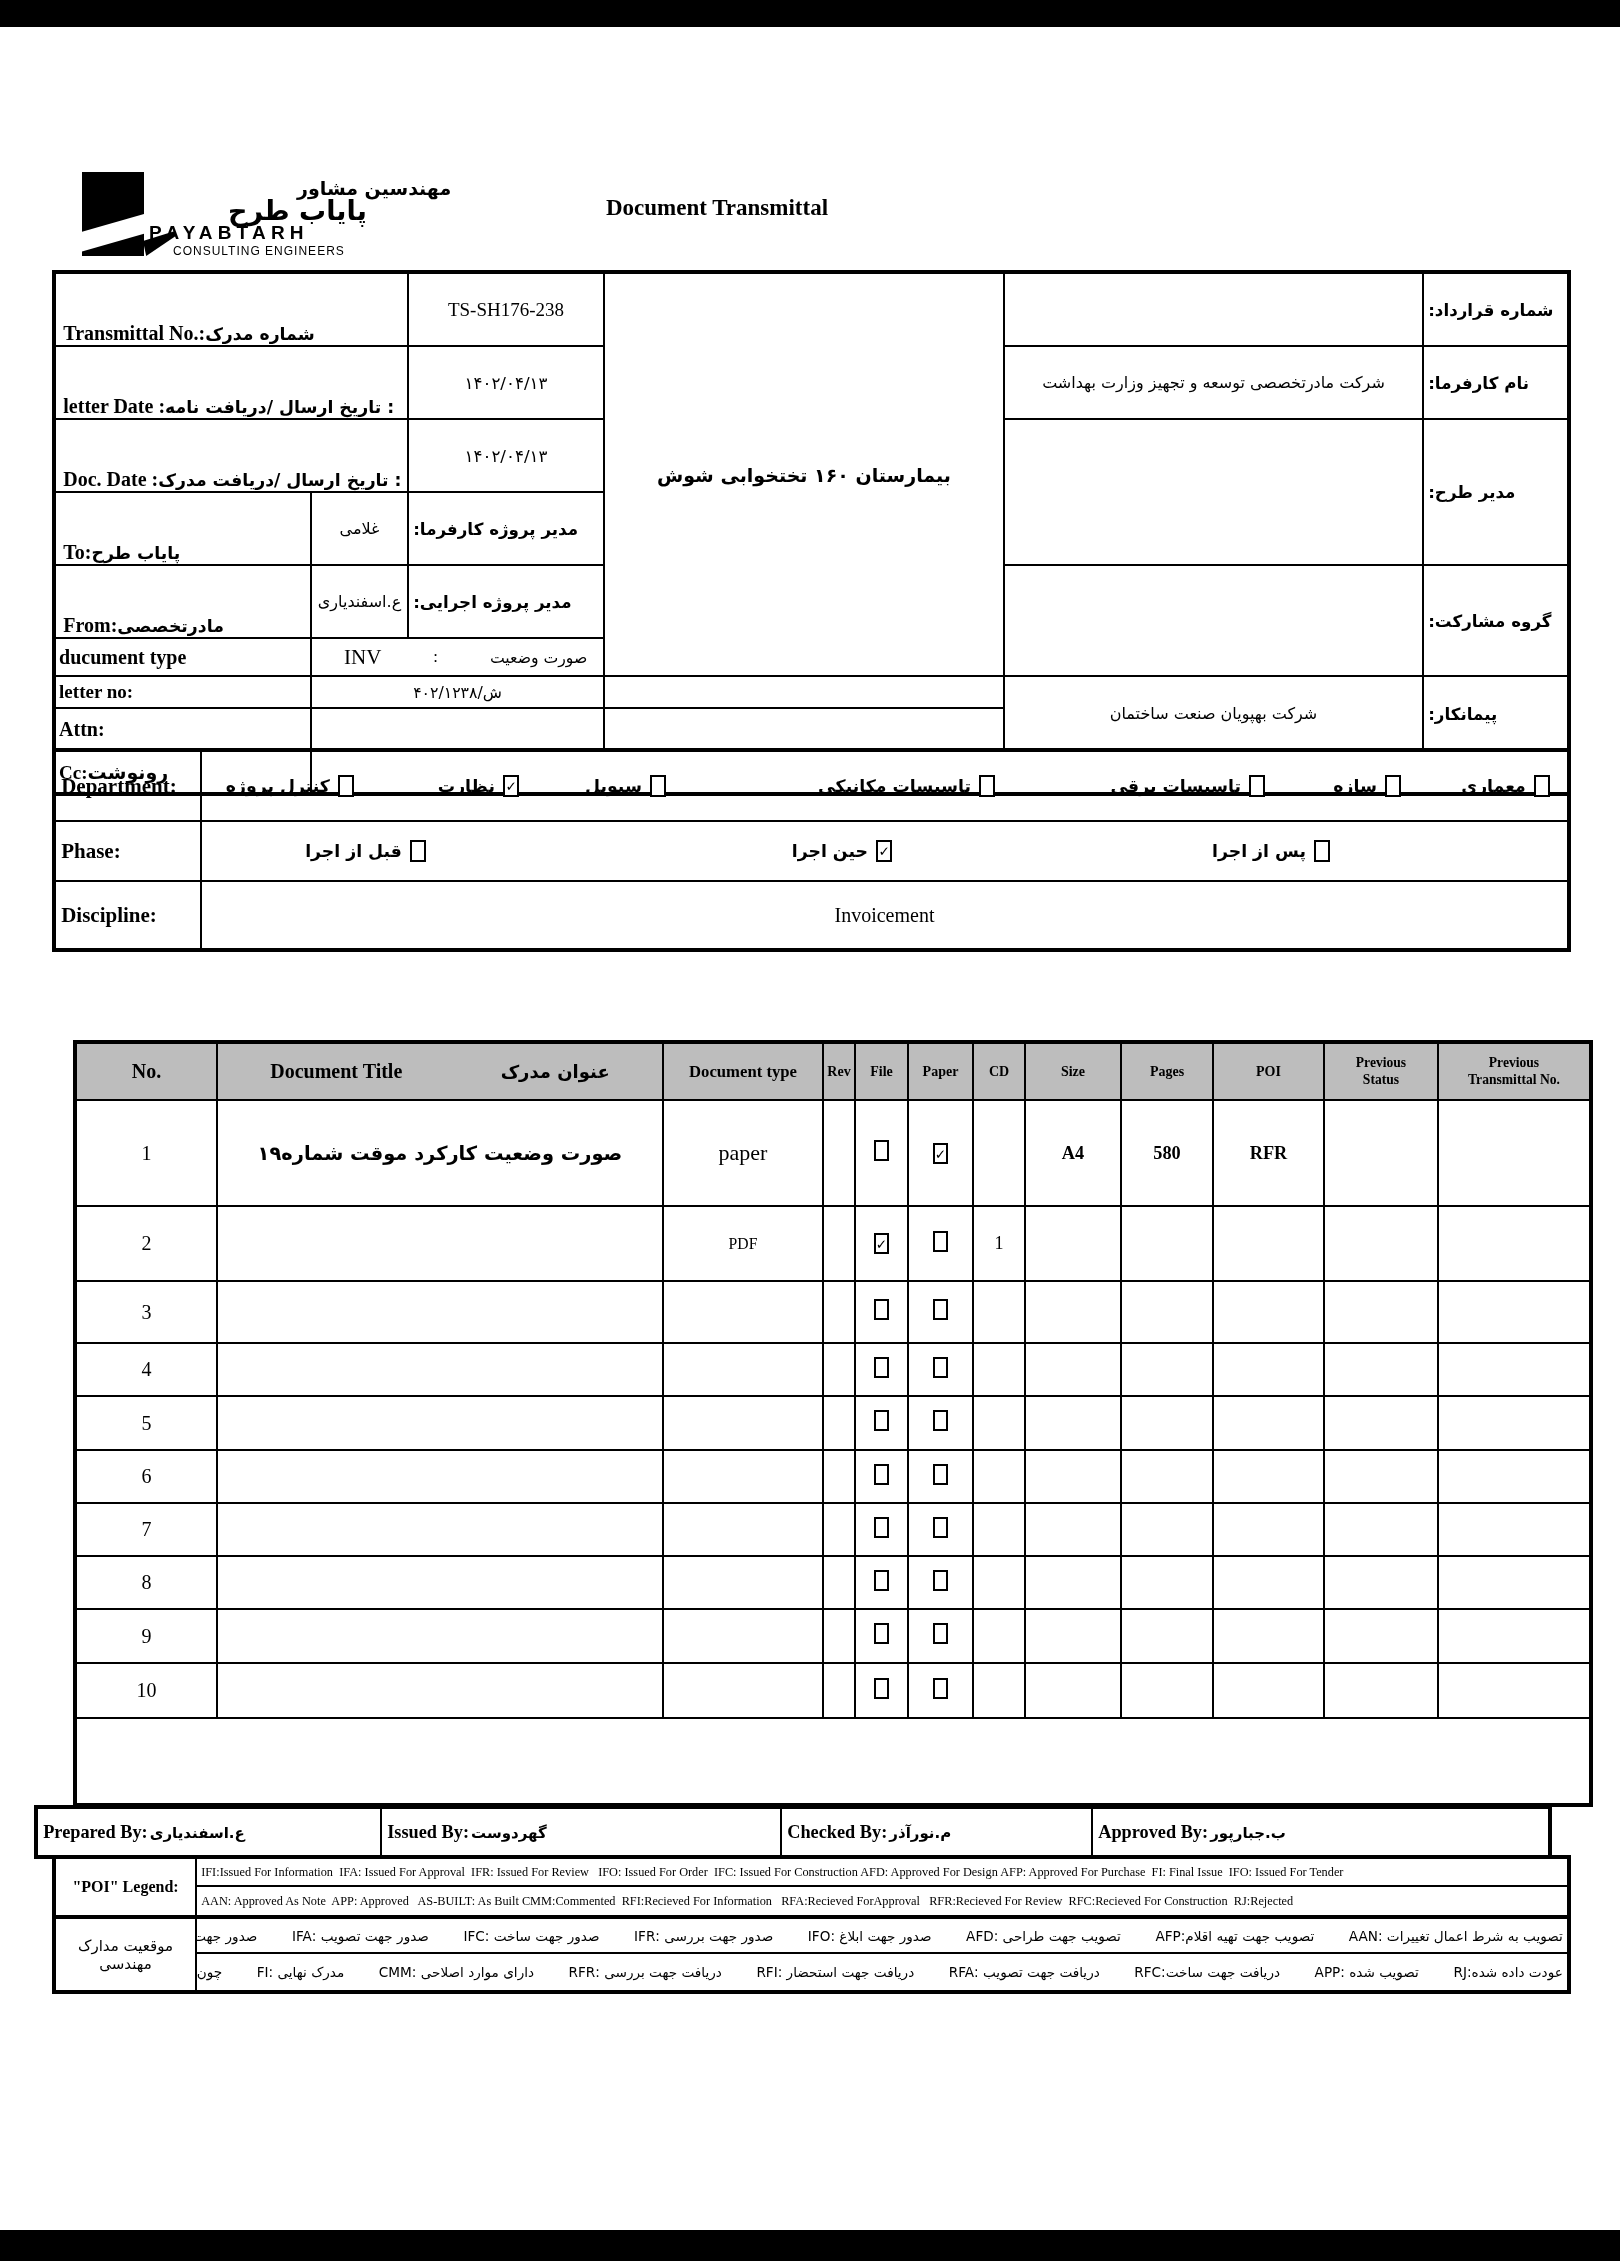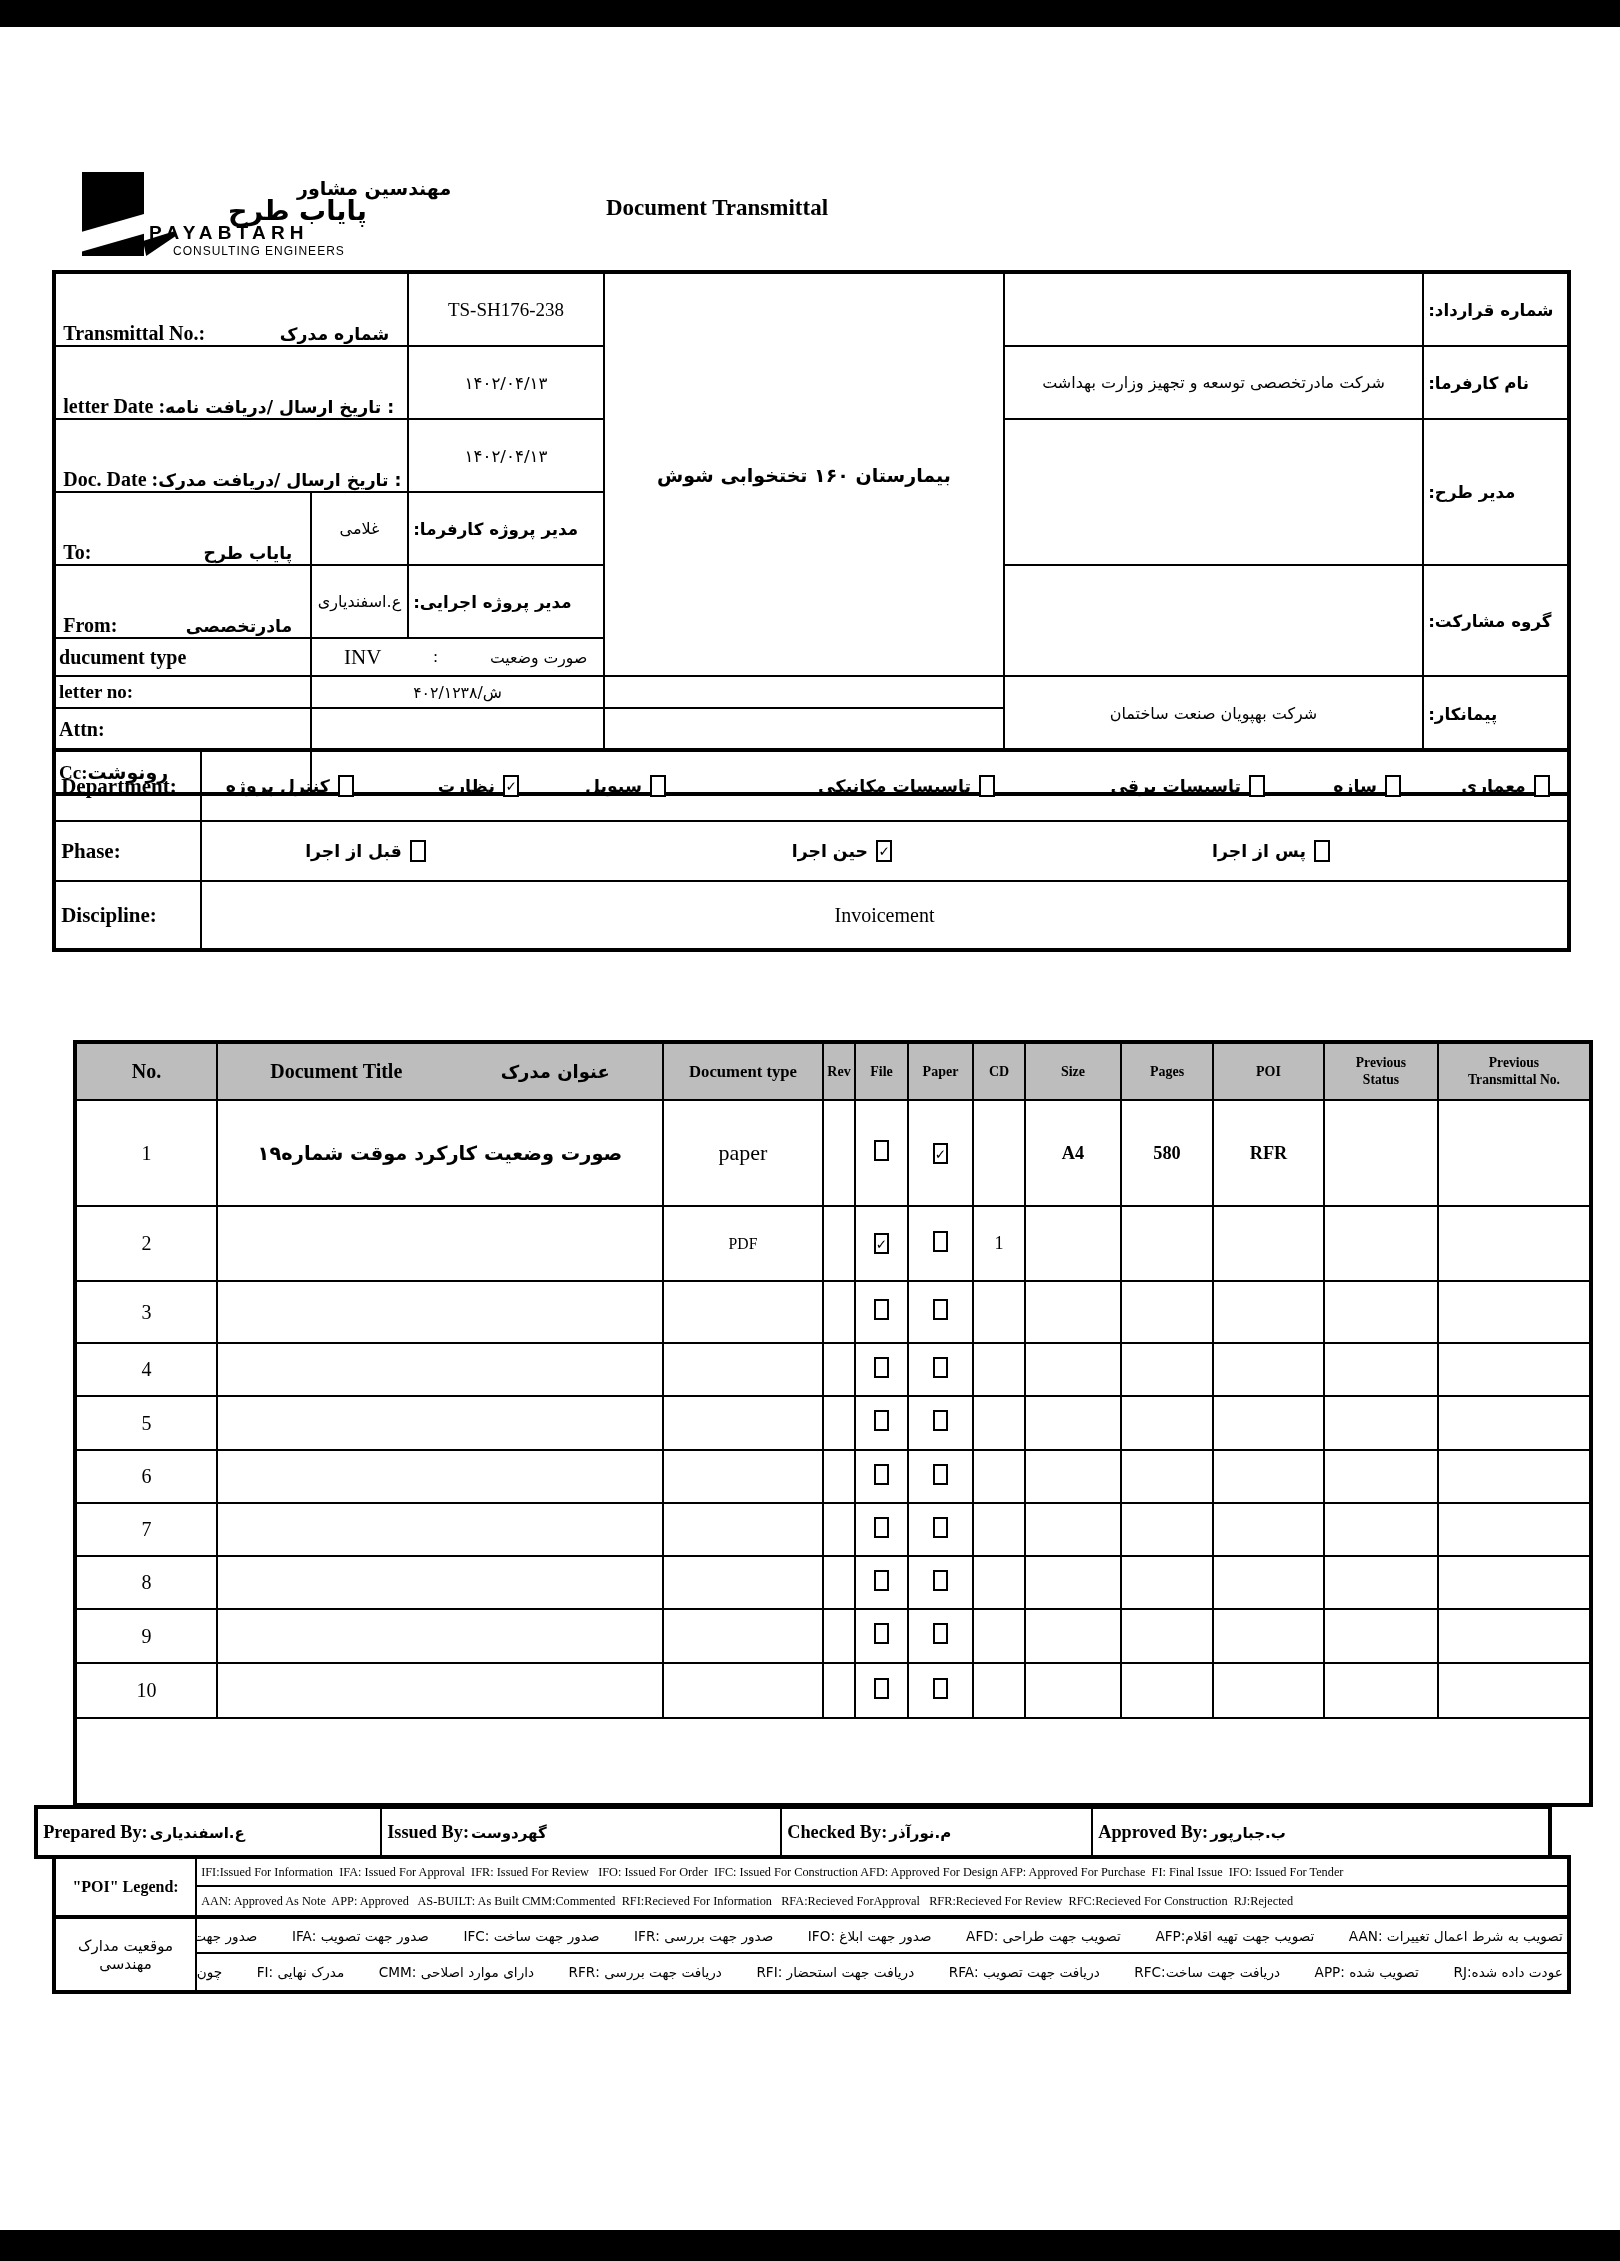--- a/index.html
+++ b/index.html
@@ -20,21 +20,21 @@
   .logo-en { left:149px; top:222px; font-size:19px; font-weight:bold; letter-spacing:5.2px; font-family:"Liberation Sans",sans-serif; }
   .logo-en-sub { left:173px; top:244px; font-size:12px; letter-spacing:1px; font-family:"Liberation Sans",sans-serif; }
 
   .doc-title { left:0; top:195px; width:1434px; text-align:center; font-size:23px; font-weight:bold; }
 
   table { border-collapse:collapse; table-layout:fixed; }
   td, th { border:2.1px solid #000; overflow:hidden; vertical-align:middle; font-size:18px; padding:0 3.1px; }
   .t1, .t2, .t3, .t4, .t5 { border:4.2px solid #000; }
   .t1 td { border-top-width:2.6px; border-bottom-width:2.6px; }
 
-  .lblflex { display:flex; justify-content:space-between; align-items:center; padding:0 14.6px 0 4.2px;margin-top:48px; }
+  .lblflex { display:flex; justify-content:flex-start; align-items:center; padding:0 14.6px 0 4.2px;margin-top:48px; }
   .lblflex .en { font-size:20px; font-weight:bold; white-space:nowrap; }
   .lblflex .fav { font-family:"DejaVu Sans",sans-serif; font-size:17.3px; font-weight:bold; white-space:nowrap; }
   .val-en { font-size:19px; text-align:center; }
   .val-date { font-family:"DejaVu Sans",sans-serif; font-size:16.7px; text-align:center; direction:rtl; }
   .fa-label-left { font-family:"DejaVu Sans",sans-serif; font-size:16.7px; font-weight:bold; direction:rtl; text-align:left; padding-left:4.2px; white-space:nowrap; }
   .fa-val { font-family:"DejaVu Sans",sans-serif; font-size:16px; text-align:center; direction:rtl; }
   .proj { font-family:"DejaVu Sans",sans-serif; font-size:19px; font-weight:bold; text-align:center; direction:rtl; }
   .invflex { display:flex; justify-content:space-between; align-items:center; padding:0 12.6px 0 29px; }
   .invflex .code { font-size:21px; }
   .invflex .sep { font-size:16.7px; }

